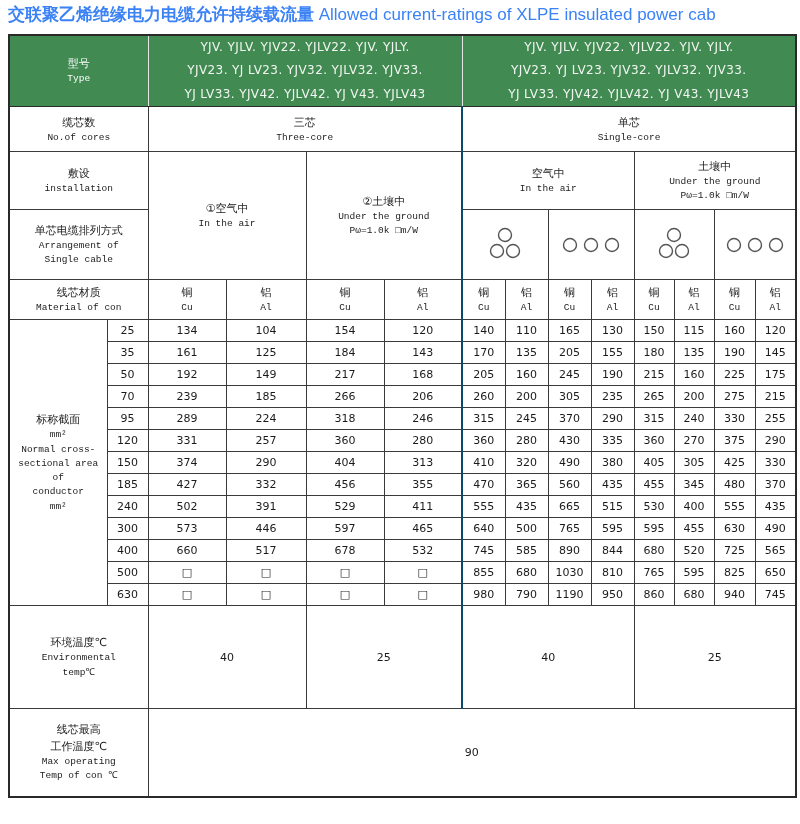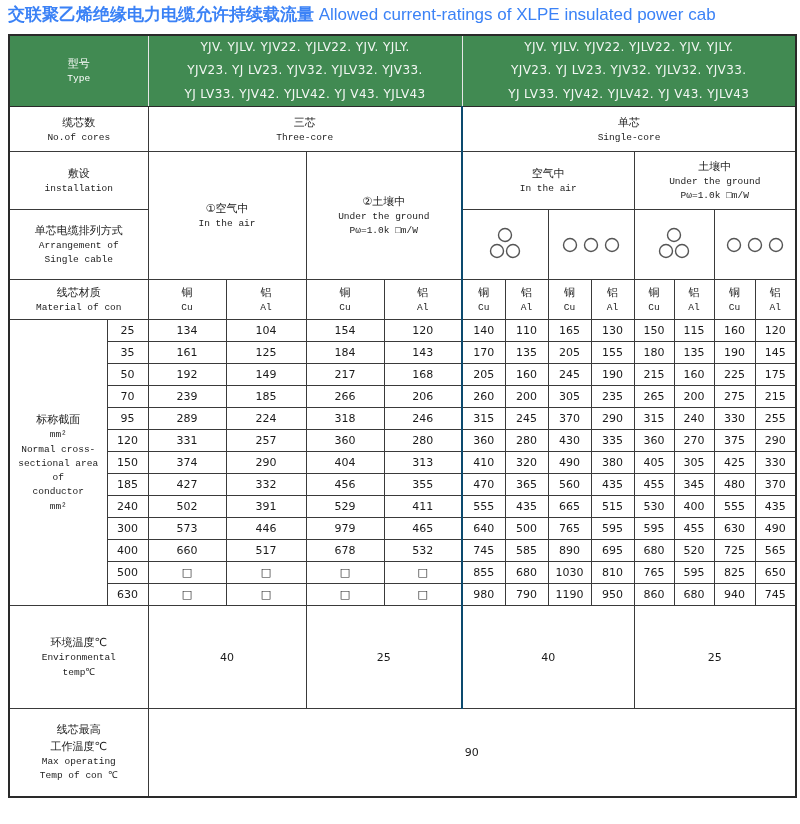--- a/index.html
+++ b/index.html
@@ -361,41 +361,41 @@
           <td class="num">515</td>
           <td class="num">530</td>
           <td class="num">400</td>
           <td class="num">555</td>
           <td class="num">435</td>
         </tr>
         <tr>
           <td class="num">300</td>
           <td class="num">573</td>
           <td class="num">446</td>
-          <td class="num">979</td>
+          <td class="num">597</td>
           <td class="num">465</td>
           <td class="num thick-left">640</td>
           <td class="num">500</td>
           <td class="num">765</td>
           <td class="num">595</td>
           <td class="num">595</td>
           <td class="num">455</td>
           <td class="num">630</td>
           <td class="num">490</td>
         </tr>
         <tr>
           <td class="num">400</td>
           <td class="num">660</td>
           <td class="num">517</td>
           <td class="num">678</td>
           <td class="num">532</td>
           <td class="num thick-left">745</td>
           <td class="num">585</td>
           <td class="num">890</td>
-          <td class="num">695</td>
+          <td class="num">844</td>
           <td class="num">680</td>
           <td class="num">520</td>
           <td class="num">725</td>
           <td class="num">565</td>
         </tr>
         <tr>
           <td class="num">500</td>
           <td class="num">□</td>
           <td class="num">□</td>
           <td class="num">□</td>

